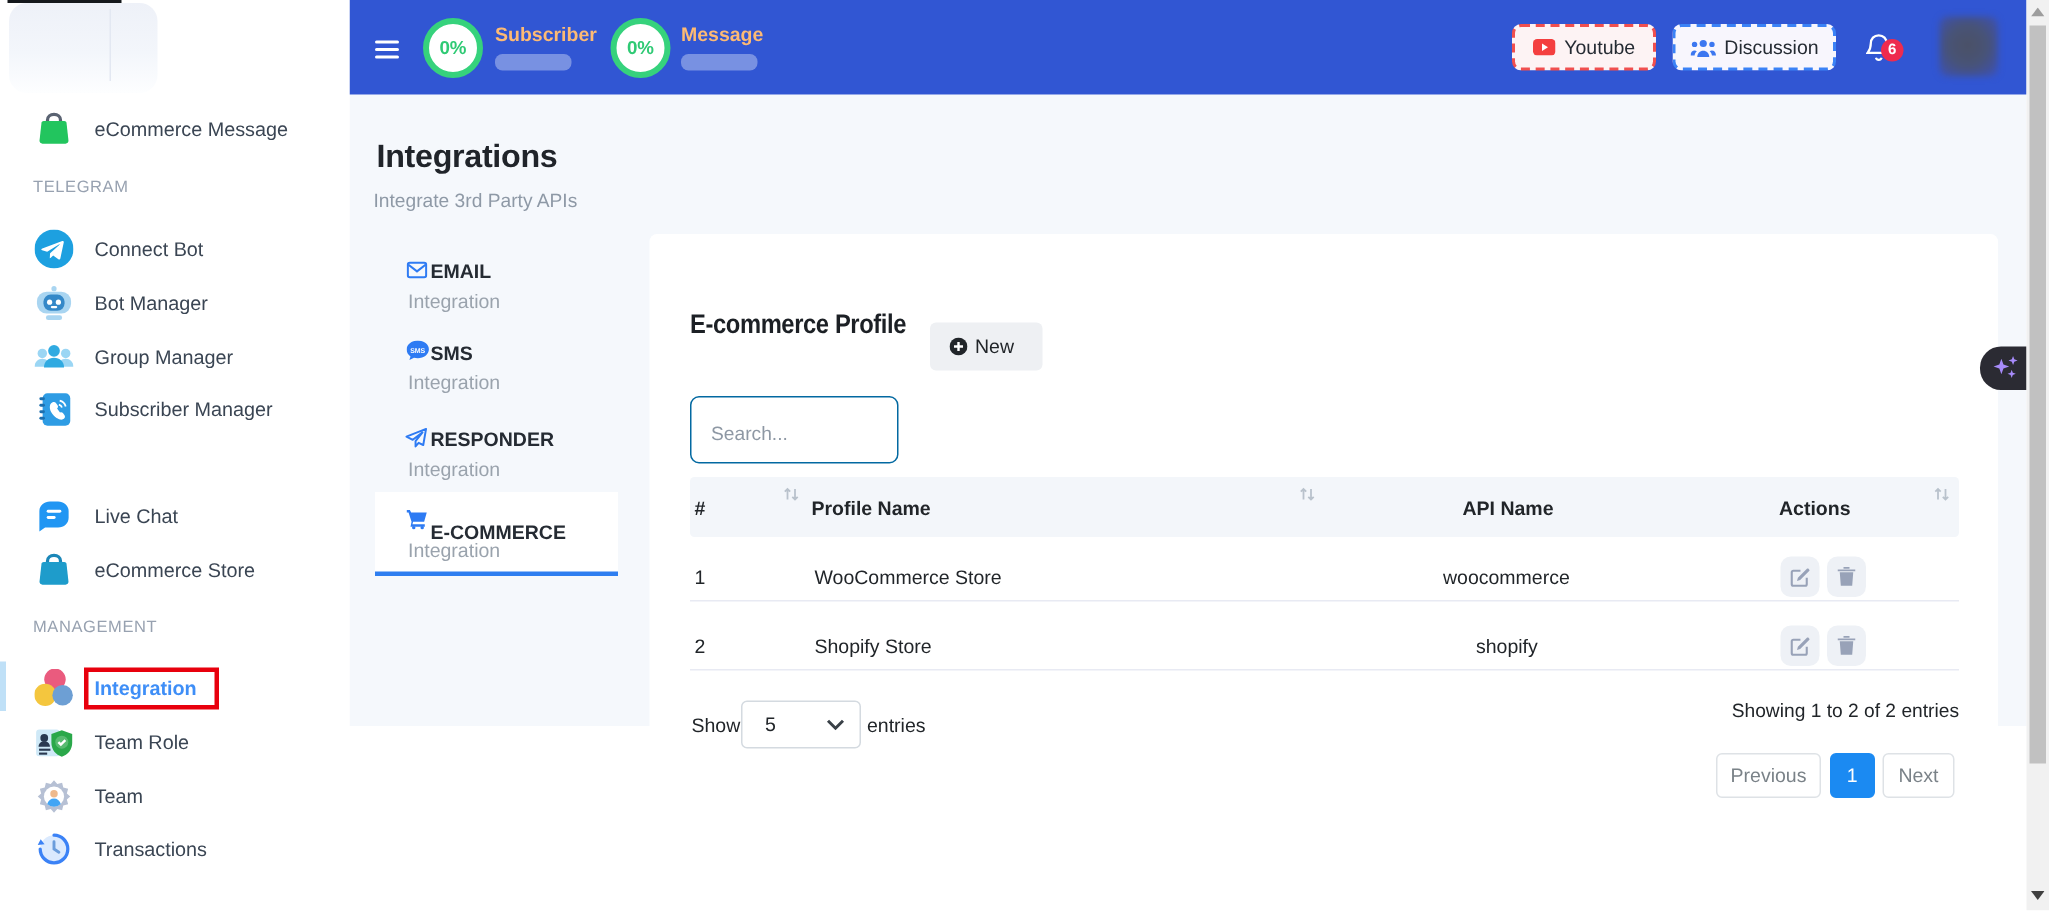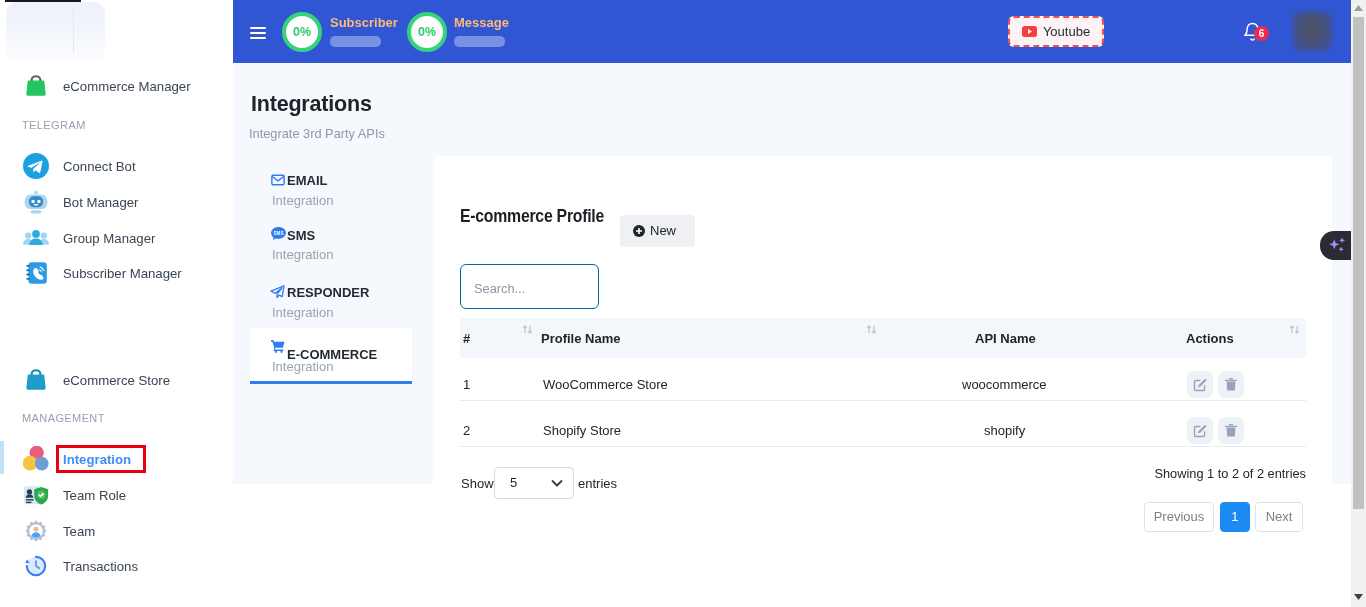--- a/index.html
+++ b/index.html
@@ -173,41 +173,52 @@
   <div class="hskel" style="left:221px; top:36px;"></div>
 
   <div class="hbtn" style="left:775px; top:16px; width:96px; background:#fdf3f4; border:2px dashed #f04f4f;">
     <svg width="15" height="11" viewBox="0 0 15 11" style="margin-right:6px;">
         <rect width="15" height="11" rx="2.8" fill="#f43f3f"></rect>
         <path d="M6 3 L10 5.5 L6 8Z" fill="#fff"></path>
       </svg>
     Youtube
   </div>
 
+  <div class="hbtn" style="left:882px; top:16px; width:109px; background:#f8f6fd; border:2px dashed #3b82f6;">
+    <svg width="17" height="12" viewBox="0 0 17 12" style="margin-right:6px;" fill="#3c77f0">
+        <circle cx="8.5" cy="3" r="2.4"></circle>
+        <path d="M4.5 12c0-2.5 1.8-4.2 4-4.2s4 1.7 4 4.2z"></path>
+        <circle cx="2.7" cy="3.6" r="1.8"></circle>
+        <path d="M0 11c0-2 1.2-3.3 2.8-3.3.5 0 1 .15 1.4.4-.9.8-1.4 1.8-1.5 2.9z"></path>
+        <circle cx="14.3" cy="3.6" r="1.8"></circle>
+        <path d="M17 11c0-2-1.2-3.3-2.8-3.3-.5 0-1 .15-1.4.4.9.8 1.4 1.8 1.5 2.9z"></path>
+      </svg>
+    Discussion
+  </div>
 
   <svg class="abs" style="left:1011px; top:22px;" width="17" height="20" viewBox="0 0 17 20" fill="none" stroke="#fff" stroke-width="1.5">
       <path d="M8.5 1.5c-3.2 0-5.3 2.4-5.3 5.5 0 3.8-1.6 5.5-2.2 6.3h15c-.6-.8-2.2-2.5-2.2-6.3 0-3.1-2.1-5.5-5.3-5.5z"></path>
       <path d="M6.6 16.5a2 2 0 0 0 3.8 0"></path>
     </svg>
   <div class="abs" style="left:1021px; top:25.5px; width:15px; height:15px; border-radius:50%; background:#ee2b4e; color:#fff; font-size:10px; font-weight:bold; display:flex; align-items:center; justify-content:center;">6</div>
 
   <div class="abs" style="left:1060px; top:11px; width:39px; height:40px; border-radius:5px; background:radial-gradient(circle at 48% 48%, #4b5166 0%, #485376 45%, #41519b 75%, #3a54c4 100%); filter:blur(2.2px);"></div>
 </div>
 
 <div class="abs" id="sidebar">
   <div class="abs" style="left:5px; top:0; width:76px; height:2px; background:#15181c;"></div>
   <div class="abs" style="left:6px; top:2px; width:99px; height:60px; border-radius:12px; background:linear-gradient(180deg,#eef1f8 0%,#f3f6fb 55%,#fdfeff 100%);"></div>
     <div class="abs" style="left:73px; top:6px; width:1px; height:48px; background:#e3e8f2;"></div>
 
   <div class="mitem" style="top:68px;">
     <svg class="mico" viewBox="0 0 24 24">
         <path d="M8 9V6.5C8 4.5 9.7 3 12 3s4 1.5 4 3.5V9" fill="none" stroke="#5a6372" stroke-width="2"></path>
         <path d="M5.6 7h12.8c.6 0 1.2.5 1.3 1.1l1.2 11c.1 1-.7 1.9-1.8 1.9H4.9c-1.1 0-1.9-.9-1.8-1.9l1.2-11C4.4 7.5 5 7 5.6 7z" fill="#22c55e"></path>
       </svg>
-    <div class="mtext">eCommerce Manager</div>
+    <div class="mtext">eCommerce Message</div>
   </div>
 
   <div class="msec" style="top:119px;">TELEGRAM</div>
 
   <div class="mitem" style="top:148px;">
     <svg class="mico" viewBox="0 0 24 24">
         <circle cx="12" cy="12" r="12" fill="#1da0e0"></circle>
         <path d="M4.8 11.7l12.3-4.6c.6-.2 1.1.1.9.9l-2.1 9.8c-.15.7-.6.85-1.2.5l-3.2-2.35-1.5 1.5c-.2.2-.3.3-.6.3l.2-3.2 5.8-5.2c.25-.2-.05-.35-.4-.13l-7.2 4.5-3.1-1c-.7-.2-.7-.7.1-1.02z" fill="#fff"></path>
       </svg>
     <div class="mtext">Connect Bot</div>
@@ -245,20 +256,28 @@
         <rect x="3" y="8.5" width="3.4" height="1.8" rx="0.9" fill="#1c6fae"></rect>
         <rect x="3" y="12.5" width="3.4" height="1.8" rx="0.9" fill="#1c6fae"></rect>
         <rect x="3" y="16.5" width="3.4" height="1.8" rx="0.9" fill="#1c6fae"></rect>
         <path d="M10 8.5c1-1.4 2.6-1.4 3.3-.4l.9 1.3c.5.8.3 1.5-.3 2l1.8 2.4c.7-.3 1.4-.2 1.9.5l.9 1.3c.6 1 .2 2.3-1.4 2.6-2 .3-4.6-1.3-6.3-3.7-1.6-2.3-1.7-4.7-.8-6z" fill="#fff"></path>
         <path d="M15.5 6.5c1.8.4 3.2 1.8 3.7 3.6M15 9c.9.2 1.6.9 1.9 1.8" stroke="#fff" stroke-width="1.1" fill="none"></path>
       </svg>
     <div class="mtext">Subscriber Manager</div>
   </div>
 
 
+  <div class="mitem" style="top:326px;">
+    <svg class="mico" viewBox="0 0 24 24">
+        <path d="M3 9c0-3.5 2.8-6 6.5-6h5C18.2 3 21 5.5 21 9v4c0 3.5-2.8 6-6.5 6h-8L3 21.5z" fill="#2196f3"></path>
+        <rect x="7.5" y="8.2" width="9" height="1.8" rx="0.9" fill="#fff"></rect>
+        <rect x="7.5" y="12" width="5.5" height="1.8" rx="0.9" fill="#fff"></rect>
+      </svg>
+    <div class="mtext">Live Chat</div>
+  </div>
 
   <div class="mitem" style="top:361.5px;">
     <svg class="mico" viewBox="0 0 24 24">
         <path d="M8 9V6.5C8 4.5 9.7 3 12 3s4 1.5 4 3.5V9" fill="none" stroke="#1b87b8" stroke-width="2"></path>
         <path d="M5.6 7h12.8c.6 0 1.2.5 1.3 1.1l1.2 11c.1 1-.7 1.9-1.8 1.9H4.9c-1.1 0-1.9-.9-1.8-1.9l1.2-11C4.4 7.5 5 7 5.6 7z" fill="#1e9ccb"></path>
       </svg>
     <div class="mtext">eCommerce Store</div>
   </div>
 
   <div class="msec" style="top:412px;">MANAGEMENT</div>

